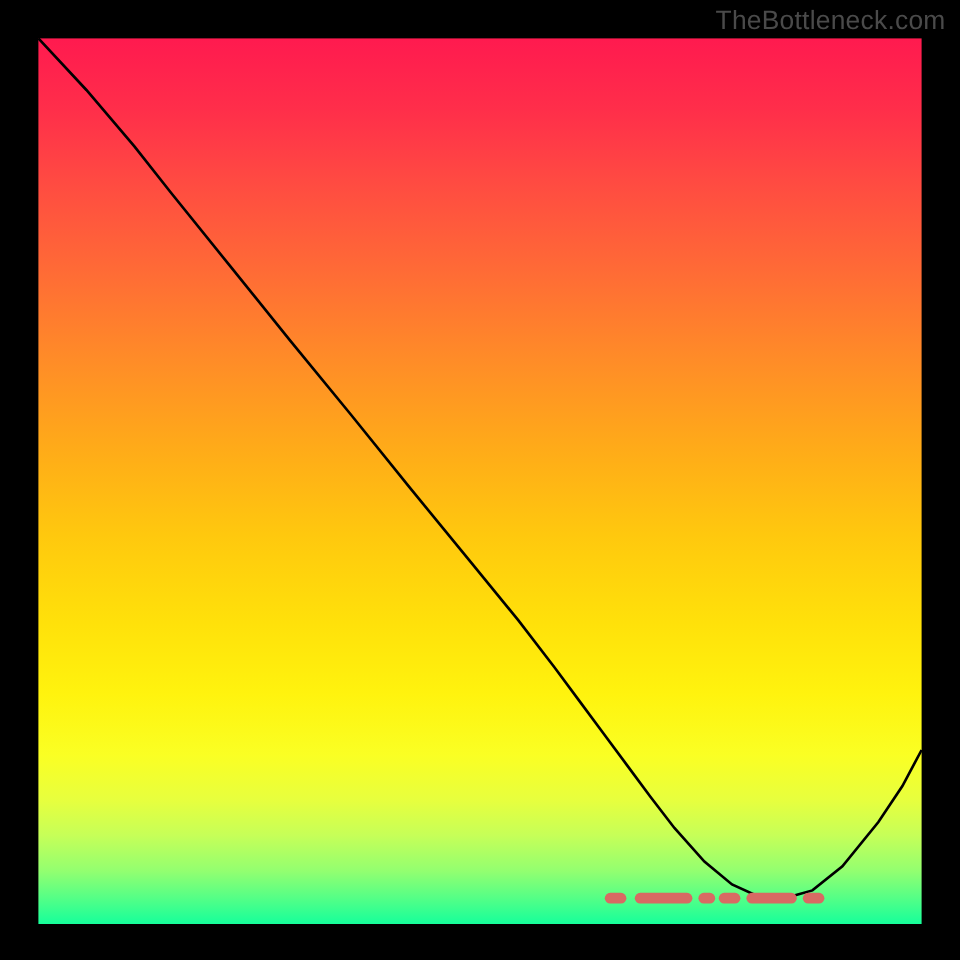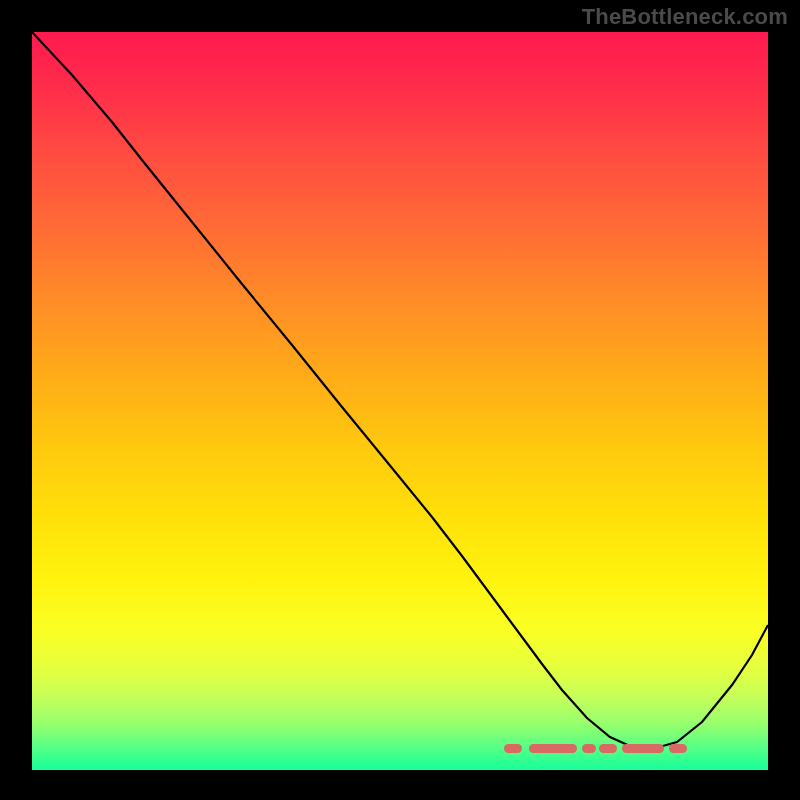--- a/index.html
+++ b/index.html
@@ -10,21 +10,21 @@
     position: relative;
     font-family: Arial, Helvetica, sans-serif;
     overflow: hidden;
   }
   .attribution {
     position: absolute;
     top: 4px;
     right: 12px;
     color: #4a4a4a;
     font-size: 22px;
-    font-weight: 700;
+    font-weight: 400;
     z-index: 10;
     letter-spacing: 0.2px;
   }
   .plot-area {
     position: absolute;
     left: 32px;
     top: 32px;
     width: 736px;
     height: 738px;
     background: linear-gradient(to bottom,

